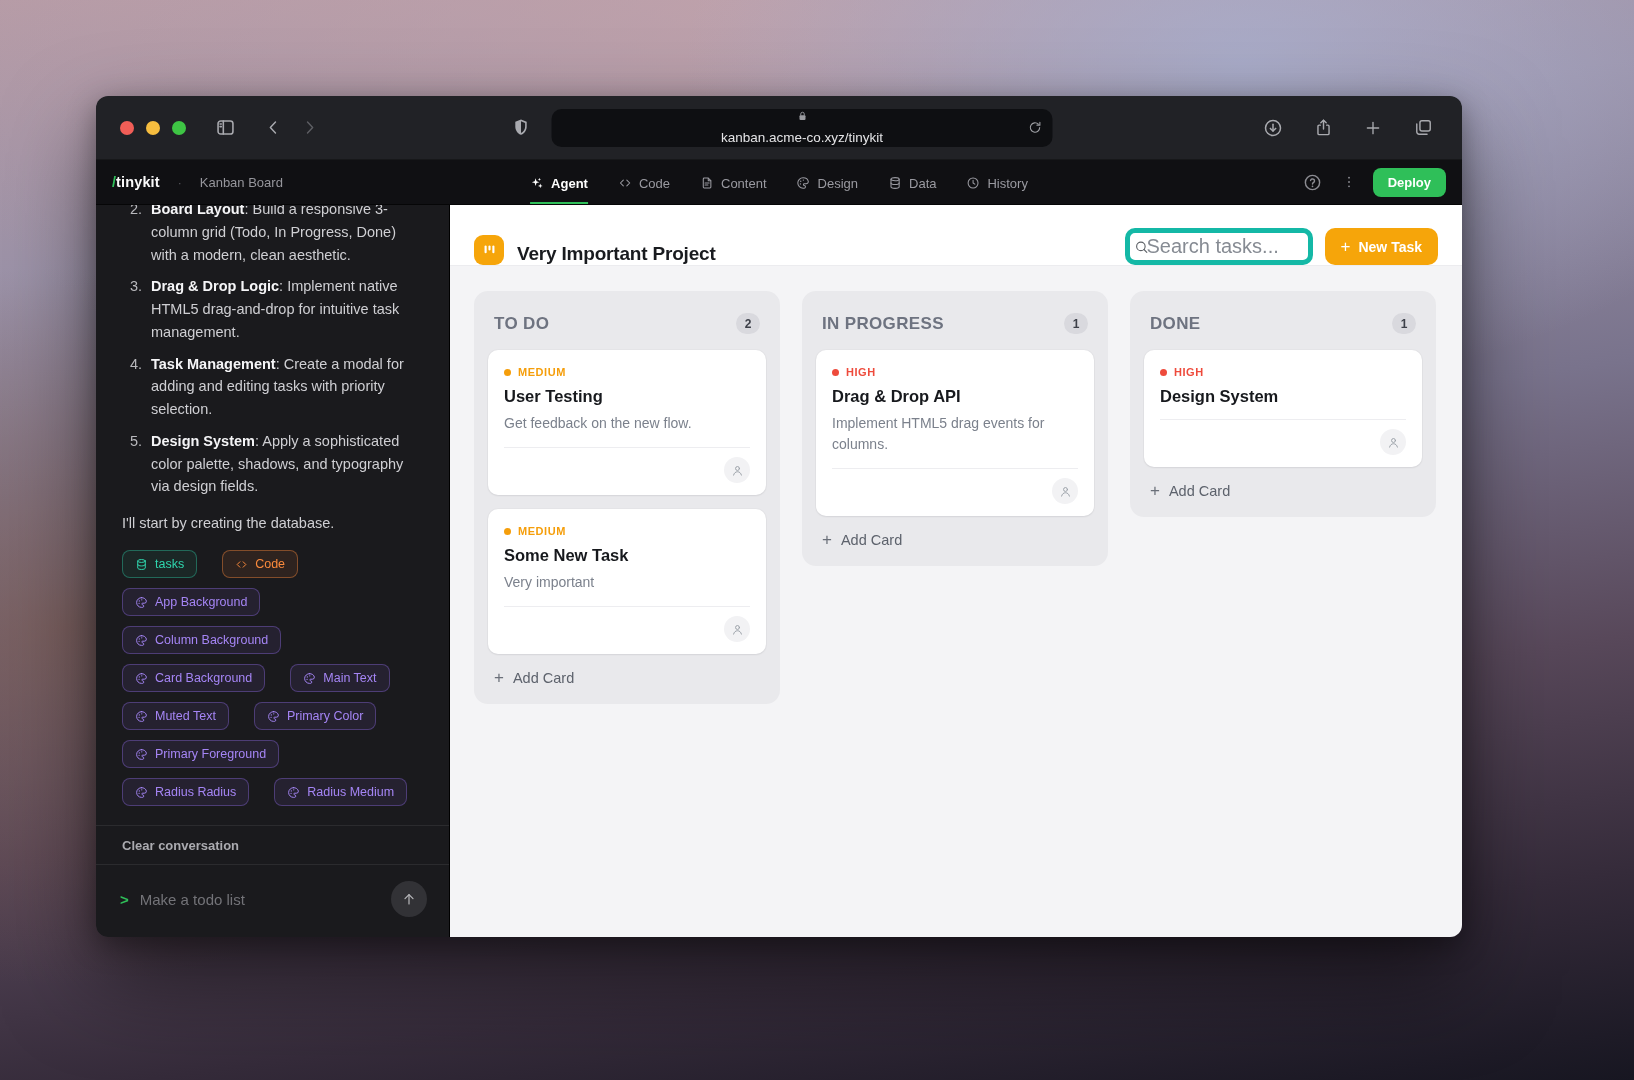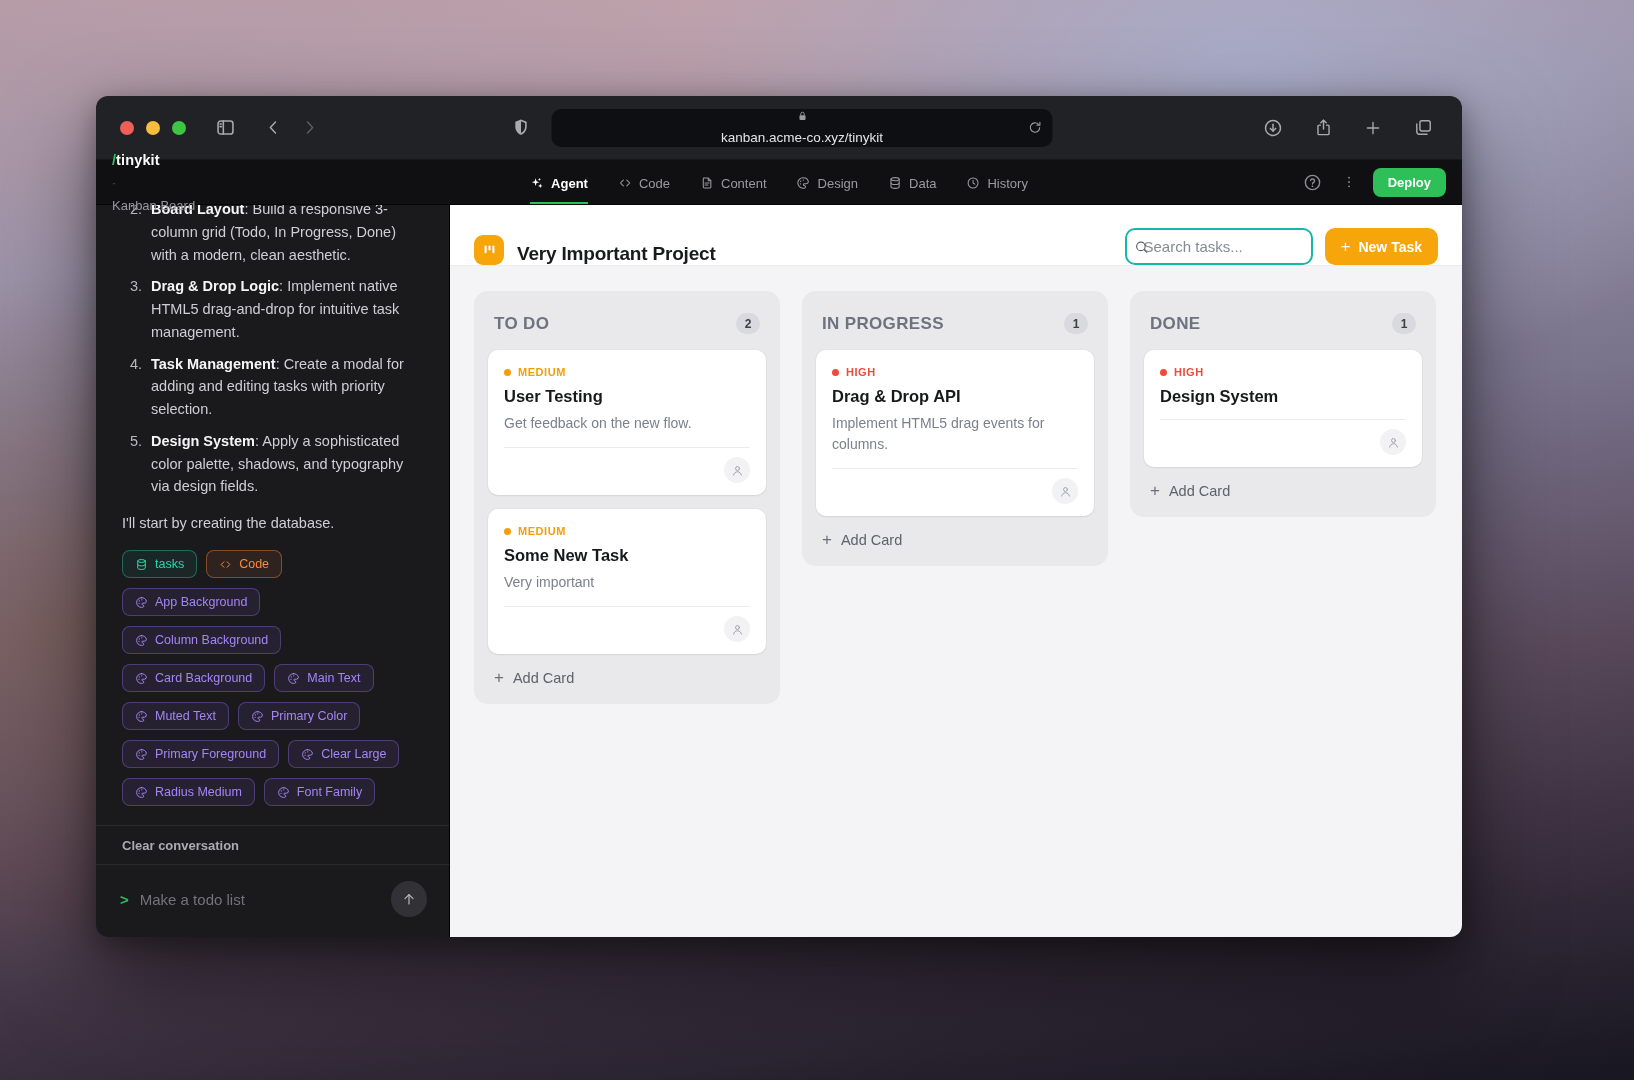--- a/index.html
+++ b/index.html
@@ -46,21 +46,21 @@
   .urlbar .lock { color:#9b9ca1; }
   .urlbar .refresh { position:absolute; right:10px; color:#9b9ca1; }
   .tb-right { margin-left:auto; display:flex; align-items:center; gap:20px; color:#a9aaaf; }
 
   
   .appbar {
     height:45px; background:#101013; flex:0 0 auto; position:relative;
     display:flex; align-items:center; padding:0 16px;
     border-bottom:1px solid #060607;
   }
-  .brand { display:flex; align-items:baseline; gap:8px; font-size:14.5px;flex-direction:column; }
+  .brand { display:flex; align-items:baseline; gap:18px; font-size:14.5px; }
   .brand .slash { color:#2fbf59; font-weight:700; }
   .brand .name { color:#fafafa; font-weight:700; letter-spacing:.01em; }
   .brand .dot { color:#5a5a5f; font-size:12px; }
   .brand .page { color:#96969c; font-size:13px; }
   .tabs { position:absolute; left:50%; transform:translateX(-50%); top:0; height:100%;
     display:flex; align-items:stretch; gap:30px; }
   .tab { display:flex; align-items:center; gap:7px; color:#9a9aa1; font-size:13px;
     border-bottom:2px solid transparent; padding-top:4px; cursor:default; }
   .tab svg { width:14px; height:14px; }
   .tab.active { color:#ffffff; font-weight:700; border-bottom-color:#2fbf59; }
@@ -77,21 +77,21 @@
   .sidebar { width:354px; flex:0 0 auto; background:#1a1a1d; border-right:1px solid #000;
     display:flex; flex-direction:column; color:#d6d6d8; }
   .convo { flex:1; overflow:hidden; padding:0 26px; }
   .steps { list-style:none; margin-top:-7px; }
   .step { display:flex; gap:9px; margin-bottom:9px; font-size:14.5px; line-height:1.57; }
   .step-num { color:#b9b9bd; min-width:20px; text-align:right; flex:0 0 auto; }
   .step-text { color:#cfcfd3; }
   .step-text b { color:#f5f5f7; font-weight:700; }
   .closing { font-size:14.5px; color:#cfcfd3; margin:17px 0 0 0; }
 
-  .chips { margin-top:19px; display:flex; flex-wrap:wrap; gap:10px 9px; }
+  .chips { margin-top:19px; display:flex; flex-wrap:wrap; gap:10px 25px; }
   .chip { display:inline-flex; align-items:center; gap:7px; height:28px; padding:0 12px;
     border-radius:8px; font-size:12.5px; font-weight:500; border:1px solid; }
   .chip svg { width:13px; height:13px; }
   .chip.teal   { color:#2fd6ae; border-color:rgba(47,214,174,.38); background:rgba(47,214,174,.07); }
   .chip.orange { color:#fb8a3c; border-color:rgba(251,138,60,.42); background:rgba(251,138,60,.09); }
   .chip.purple { color:#a585f5; border-color:rgba(150,110,245,.36); background:rgba(150,110,245,.09); }
 
   .clear-row { border-top:1px solid #2b2b2e; margin-top:16px; padding:10px 26px; flex:0 0 auto; }
   .clear-label { color:#ababb0; font-size:13px; font-weight:600; }
   .prompt-row { border-top:1px solid #2b2b2e; padding:16px 22px 20px 24px; flex:0 0 auto;
@@ -109,22 +109,22 @@
   .board-header { height:61px; background:#ffffff; border-bottom:1px solid #ececef;
     display:flex; align-items:flex-end; padding:0 24px; flex:0 0 auto; }
   .board-logo { width:30px; height:30px; border-radius:9px; background:#f6a50a;
     display:flex; align-items:center; justify-content:center; margin-right:13px; }
   .board-logo svg { width:17px; height:17px; color:#fff; }
   .board-title { font-size:19px; font-weight:800; color:#191b1f; letter-spacing:-.01em; }
   .board-controls { margin-left:auto; display:flex; align-items:center; gap:12px; }
   .search-box { position:relative; width:188px; }
   .search-box svg { position:absolute; left:9px; top:50%; transform:translateY(-50%);
     width:15px; height:15px; color:#5c6066; }
-  .search-input { width:100%; height:37px; border:2px solid #14b8a6; border-radius:10px;
-    background:#fff; padding:0 10px 0 17px; font-size:15px; color:#30343a; font-family:inherit; outline:none; }
+  .search-input { width:100%; height:37px; border:5px solid #14b8a6; border-radius:10px;
+    background:#fff; padding:0 10px 0 17px; font-size:20px; color:#30343a; font-family:inherit; outline:none; }
   .search-input::placeholder { color:#868b93; }
   .newtask-btn { height:37px; background:#f6a50a; color:#fff; border:none; border-radius:10px;
     font-size:14px; font-weight:700; padding:0 16px; display:flex; align-items:center; gap:8px; }
   .newtask-btn .plus { font-size:17px; font-weight:400; line-height:1; }
 
   .board-body { flex:1; padding:25px 24px; display:flex; gap:22px; align-items:flex-start; overflow:hidden; }
   .column { width:306px; flex:0 0 auto; background:#e9e9ec; border-radius:14px; padding:14px 14px 16px; }
   .col-head { display:flex; align-items:center; padding:8px 6px 16px; }
   .col-title { font-size:17px; font-weight:800; color:#6e7380; letter-spacing:.02em; }
   .col-count { margin-left:auto; background:#d9d9de; color:#3d4049; font-size:12px; font-weight:700;
@@ -462,21 +462,21 @@
           <span class="chip purple">
               <svg>
                 <use href="#i-palette"></use>
               </svg>
               <span>Primary Foreground</span>
             </span>
           <span class="chip purple">
               <svg>
                 <use href="#i-palette"></use>
               </svg>
-              <span>Clear Large</span>
+              <span>Radius Radius</span>
             </span>
           <span class="chip purple">
               <svg>
                 <use href="#i-palette"></use>
               </svg>
               <span>Radius Medium</span>
             </span>
           <span class="chip purple">
               <svg>
                 <use href="#i-palette"></use>

